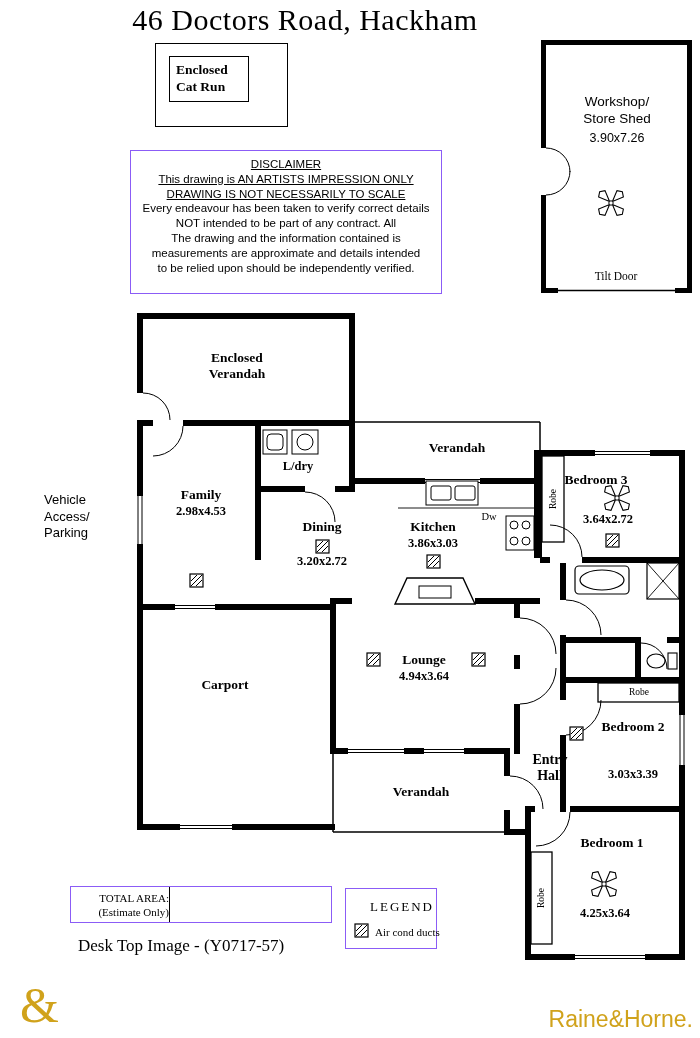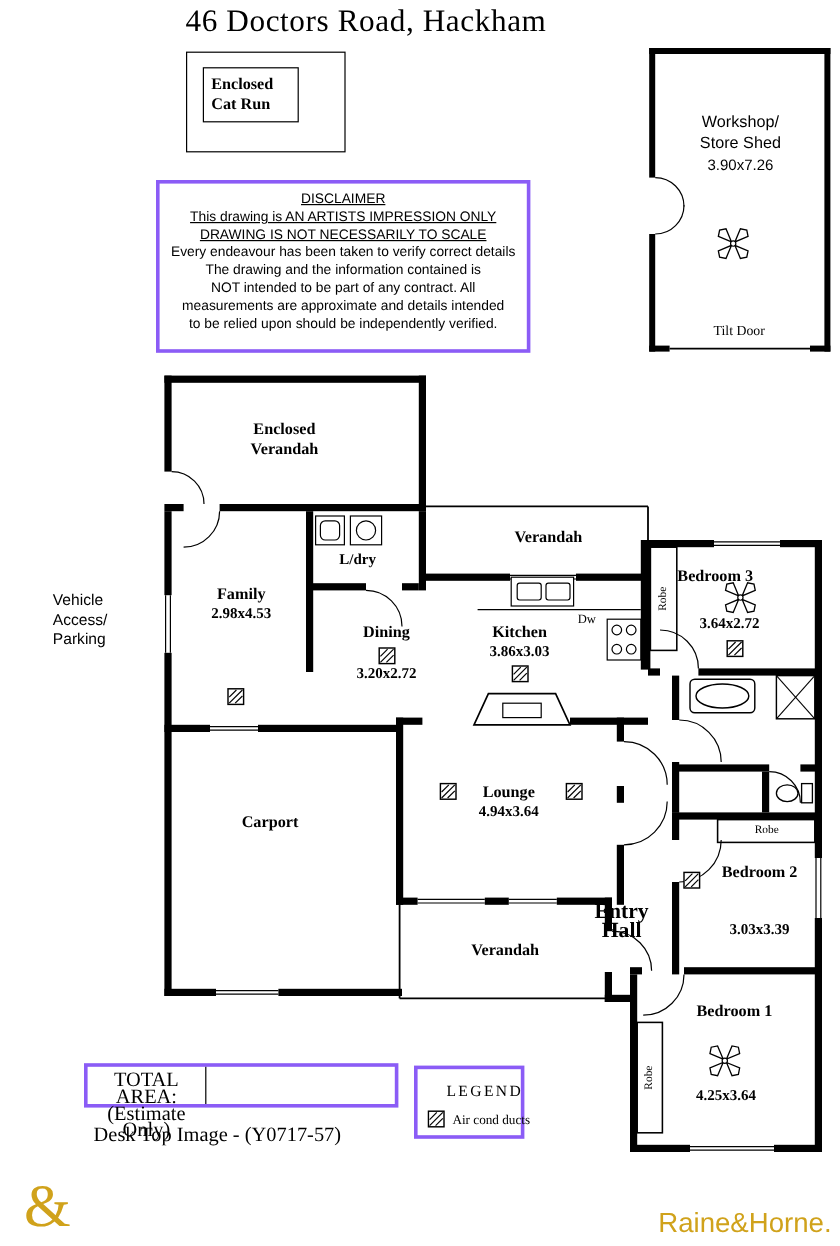--- a/index.html
+++ b/index.html
@@ -1,33 +1,33 @@
 <!DOCTYPE html>
 <html><head>
 <meta charset="utf-8">
 <style>
   html,body{margin:0;padding:0;background:#fff;}
   .page{position:relative;width:700px;height:1038px;background:#fff;color:#000;
         font-family:"Liberation Serif",serif;overflow:hidden;}
   .abs{position:absolute;}
   .ctr{transform:translateX(-50%);text-align:center;white-space:nowrap;}
   .lbl-v{transform:translate(-50%,-50%) rotate(-90deg);white-space:nowrap;}
-  .title{font-size:26px;letter-spacing:0.5px;text-align:right;}
+  .title{font-size:30px;letter-spacing:0.5px;text-align:right;}
   .room{font-weight:bold;font-size:13.5px;line-height:16px;}
   .dims{font-weight:bold;font-size:12.5px;}
   .small{font-size:9.5px;}
   .sans{font-family:"Liberation Sans",sans-serif;}
   .bold{font-weight:normal;}
   .box{border:1.5px solid #000;box-sizing:border-box;}
-  .thinbox{border:3px solid #8b5cf6;box-sizing:border-box;}
+  .thinbox{border:1px solid #8b5cf6;box-sizing:border-box;}
   .disc{font-family:"Liberation Sans",sans-serif;font-size:11.5px;line-height:14.8px;text-align:center;}
   .u{text-decoration:underline;}
   .gold{color:#d0a21b;}
   svg{position:absolute;left:0;top:0;}
-  .tarea{font-size:17px;line-height:14px;text-align:center;}
+  .tarea{font-size:11px;line-height:14px;text-align:right;}
 </style>
 </head>
 <body>
 
 <div class="page">
 
   <svg width="700" height="1038" viewBox="0 0 700 1038">
     <defs>
       <g id="duct">
         <rect x="0" y="0" width="13" height="13" fill="#fff" stroke="#000" stroke-width="1.2"></rect>
@@ -249,22 +249,22 @@
       <div>Enclosed</div>
       <div>Cat Run</div>
     </div>
   </div>
 
   <div class="abs thinbox disc" style="left:130px;top:150px;width:312px;height:144px;padding-top:6px">
     <div class="u">DISCLAIMER</div>
     <div class="u">This drawing is AN ARTISTS IMPRESSION ONLY</div>
     <div class="u">DRAWING IS NOT NECESSARILY TO SCALE</div>
     <div>Every endeavour has been taken to verify correct details</div>
+    <div>NOT intended to be part of any contract. All</div>
     <div>The drawing and the information contained is</div>
-    <div>NOT intended to be part of any contract. All</div>
     <div>measurements are approximate and details intended</div>
     <div>to be relied upon should be independently verified.</div>
   </div>
 
   <div class="abs ctr sans bold" style="left:617px;top:93px;font-size:13.5px;line-height:17px">
     <div>Workshop/</div>
     <div>Store Shed</div>
   </div>
   <div class="abs ctr sans bold" style="left:617px;top:131px;font-size:12.5px">3.90x7.26</div>
   <div class="abs ctr" style="left:616px;top:270px;font-size:11.5px">Tilt Door</div>
@@ -302,21 +302,21 @@
   <div class="abs ctr dims" style="left:608px;top:512px">3.64x2.72</div>
   <div class="abs lbl-v small" style="left:553px;top:499px">Robe</div>
 
   <div class="abs ctr room" style="left:424px;top:652px">
     <div>Lounge</div>
     <div class="dims">4.94x3.64</div>
   </div>
 
   <div class="abs ctr room" style="left:225px;top:677px">Carport</div>
 
-  <div class="abs ctr room" style="left:518px;top:752px;font-size:18px;line-height:15.5px">
+  <div class="abs ctr room" style="left:550px;top:752px;font-size:14px;line-height:15.5px">
     <div>Entry</div>
     <div>Hall</div>
   </div>
 
   <div class="abs ctr room" style="left:421px;top:784px">Verandah</div>
 
   <div class="abs ctr room" style="left:633px;top:719px">Bedroom 2</div>
   <div class="abs ctr dims" style="left:633px;top:767px">3.03x3.39</div>
   <div class="abs ctr small" style="left:639px;top:687px">Robe</div>
 

